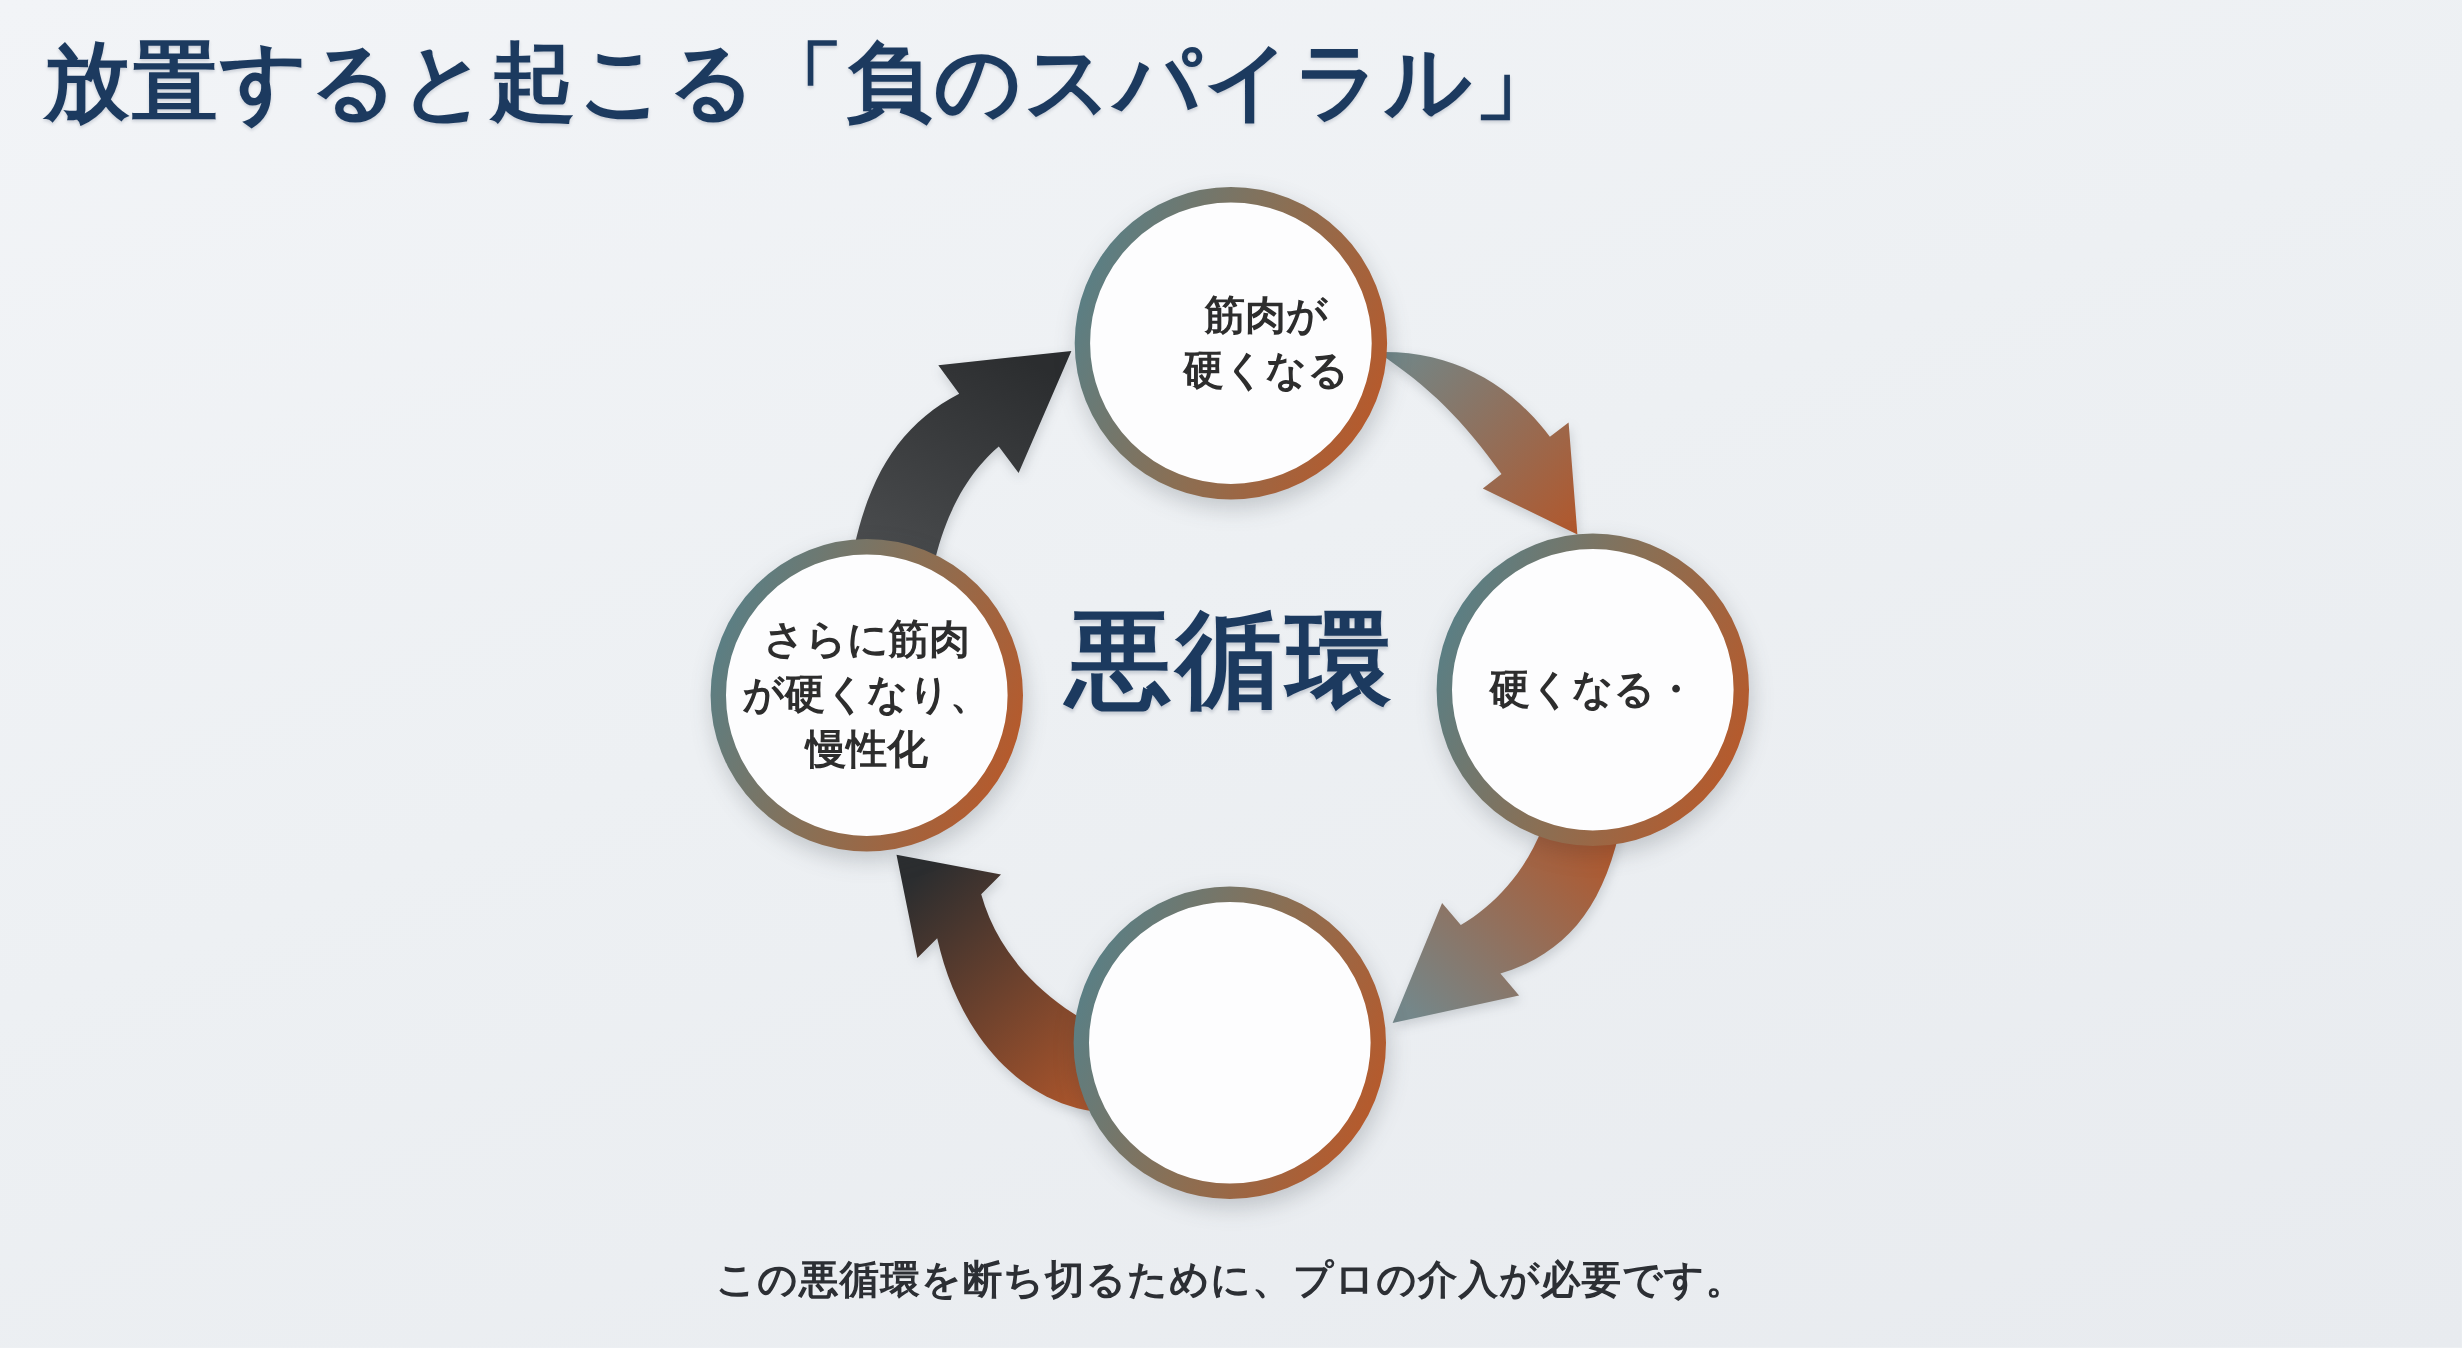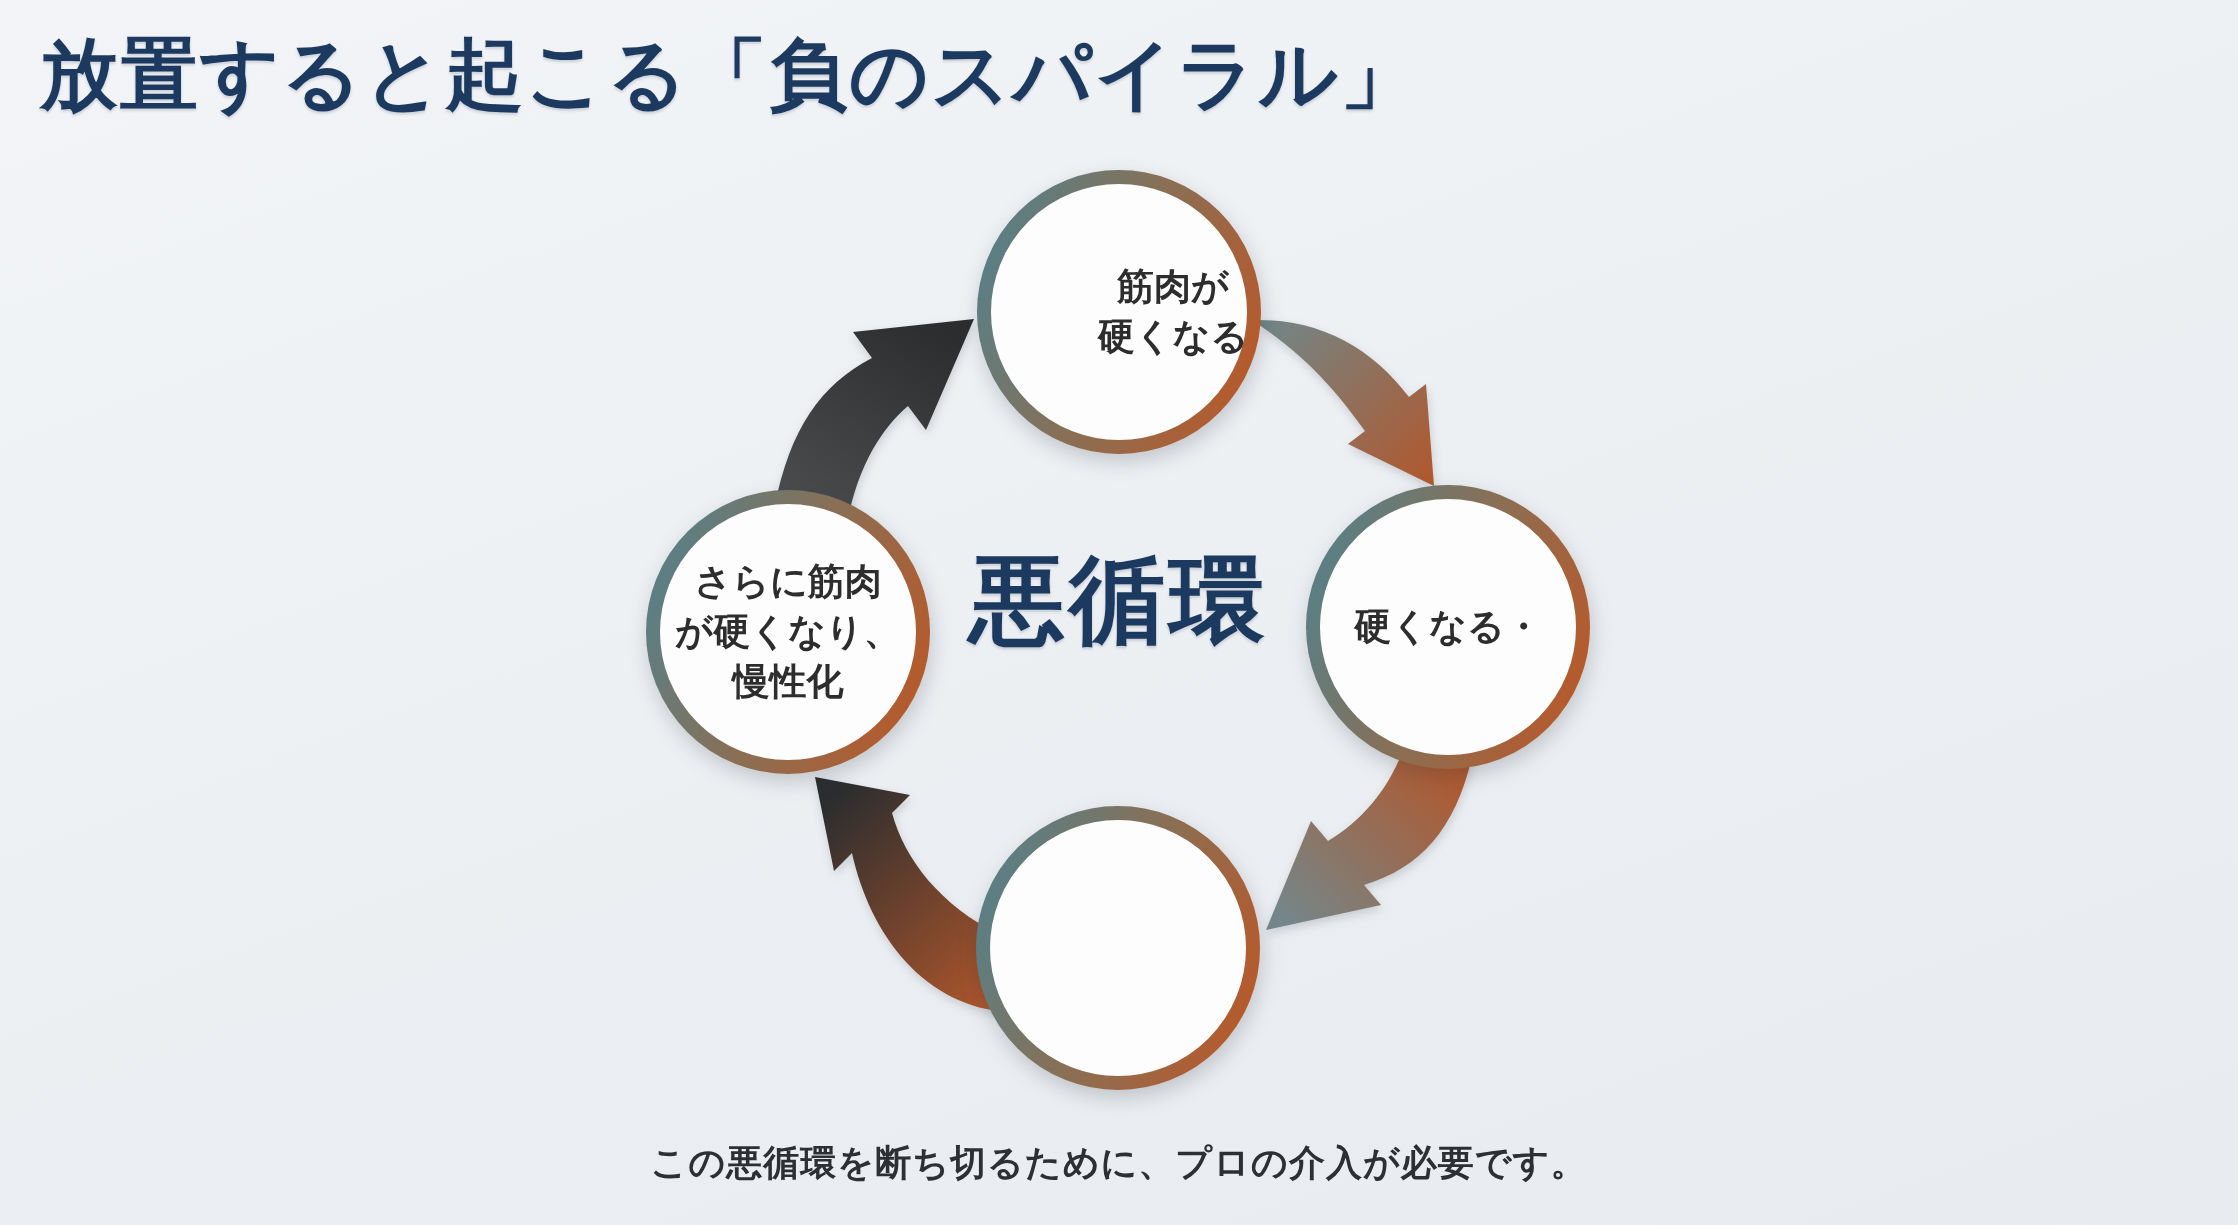--- a/index.html
+++ b/index.html
@@ -52,21 +52,21 @@
     align-items: center;
     justify-content: center;
     text-align: center;
     font-size: 37px;
     line-height: 1.35;
     font-weight: 700;
     color: var(--text-dark, #2d2d2d);
     pointer-events: none;
   }
   .node-label .line { display: block; white-space: nowrap; }
-  .node-label-top    { left: 1028px;  top: 177px; }
+  .node-label-top    { left: 1006px;  top: 177px; }
   .node-label-right  { left: 1303px; top: 492px; }
   .node-label-bottom { left: 973px;  top: 813px; }
   .node-label-left   { left: 643px;  top: 497px; }
   .center-label {
     position: absolute;
     left: 918px;
     top: 536px;
     width: 402px;
     height: 132px;
     display: flex;

